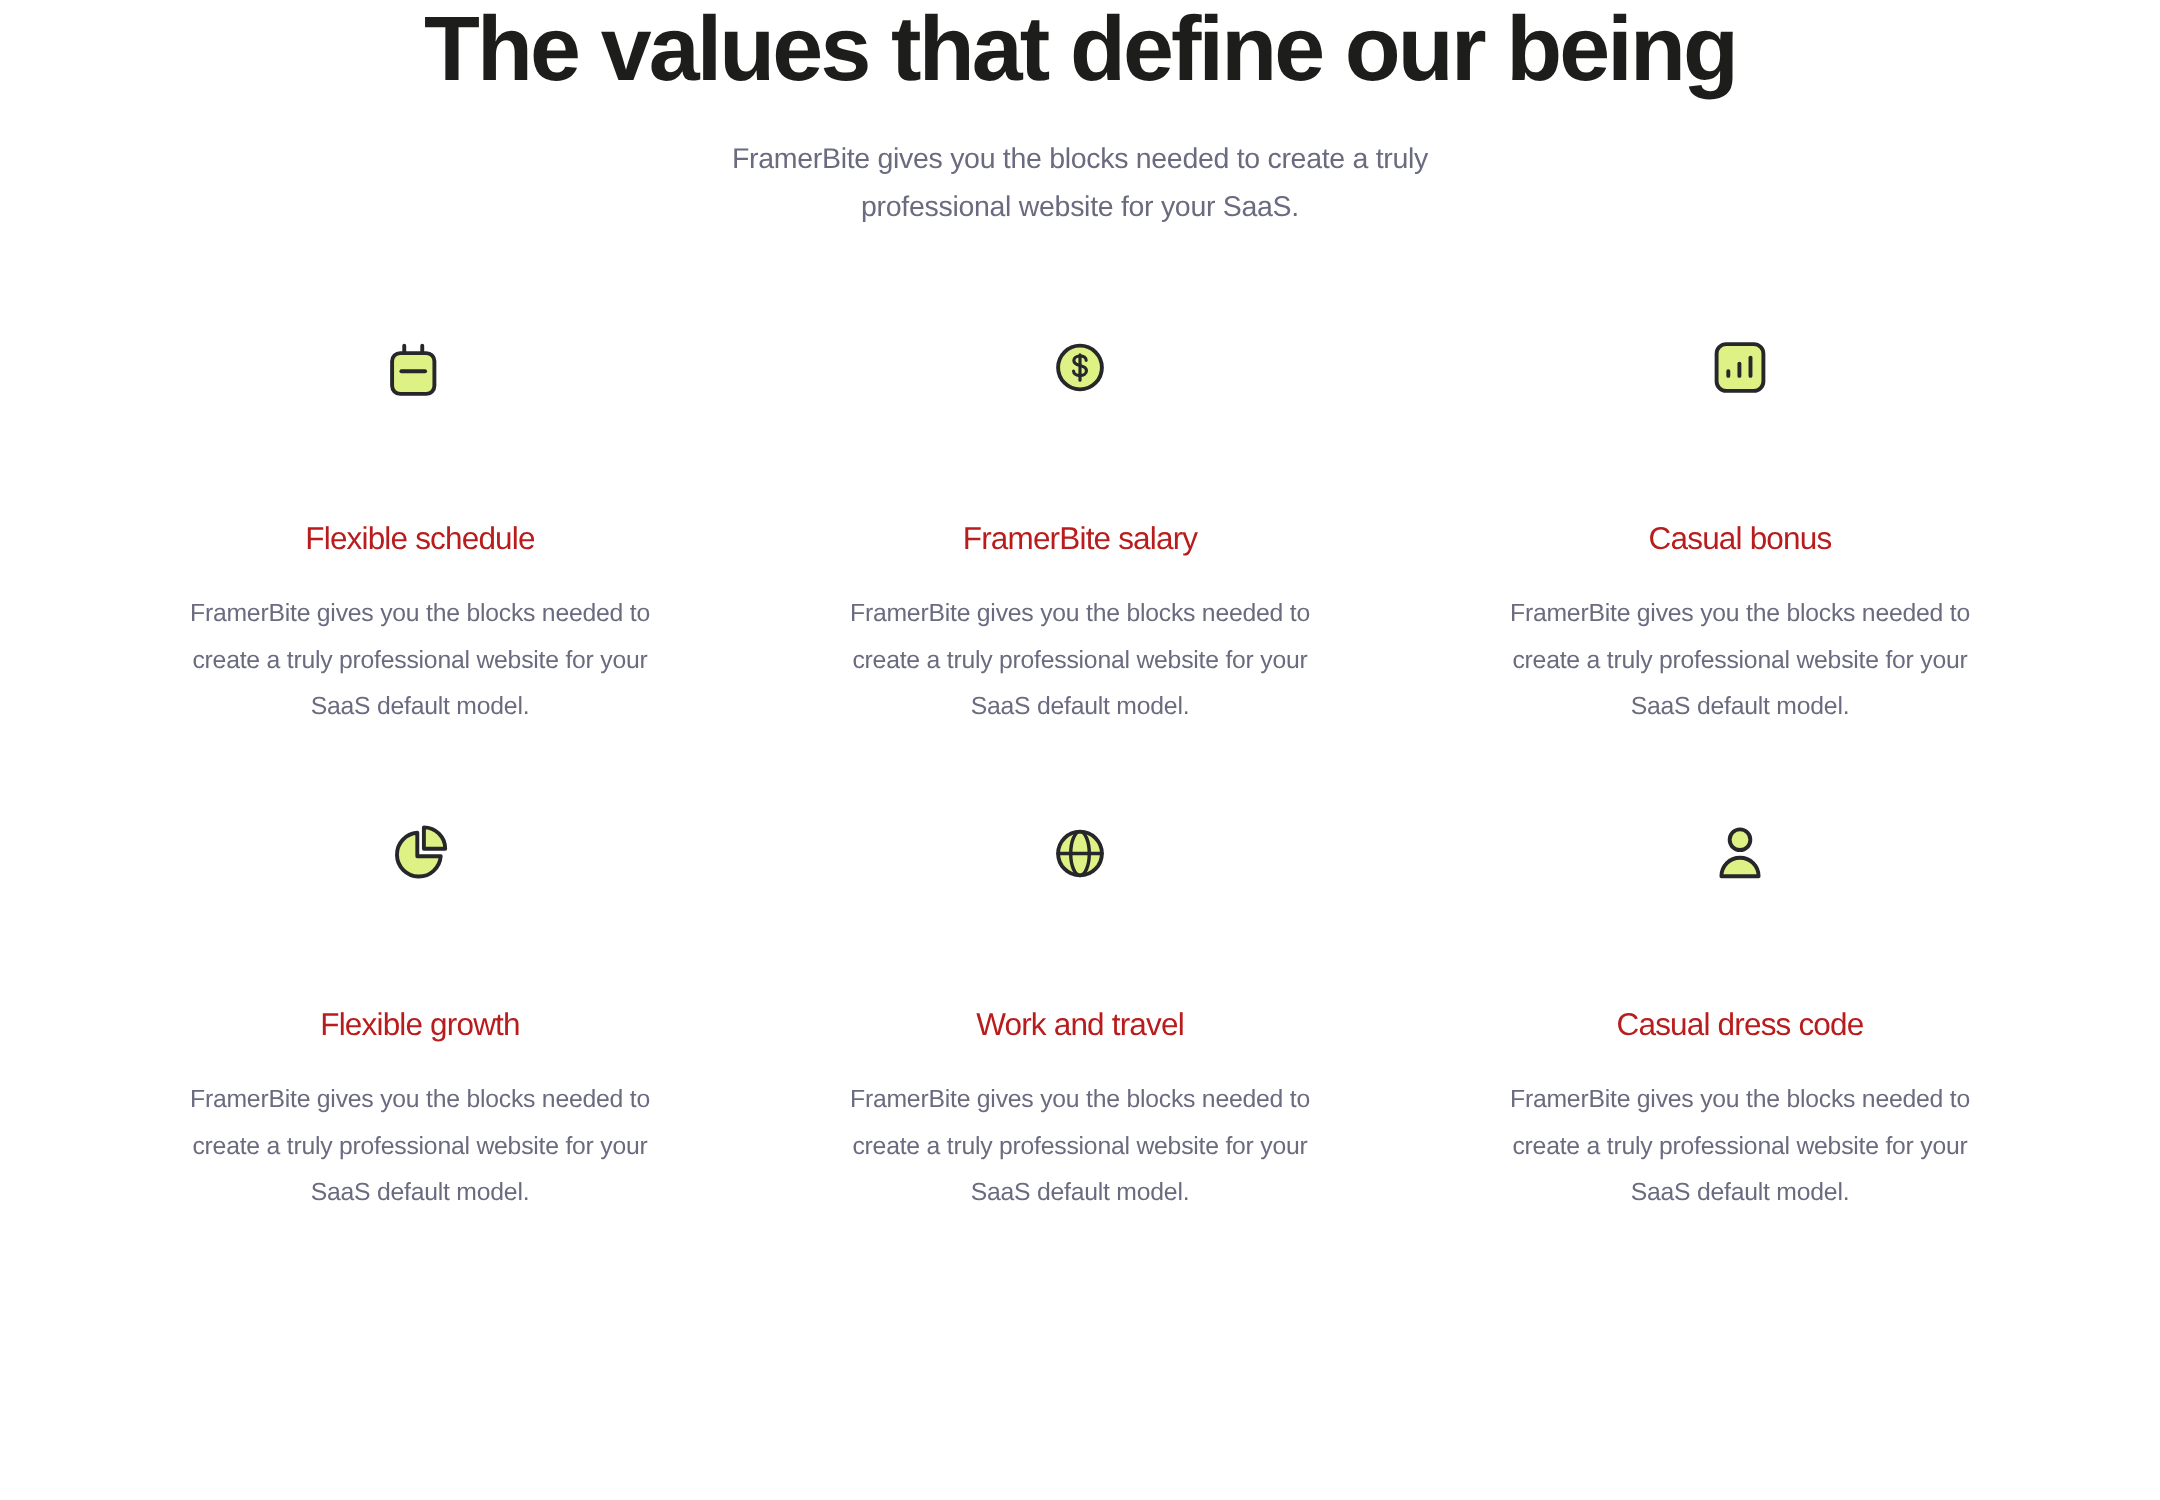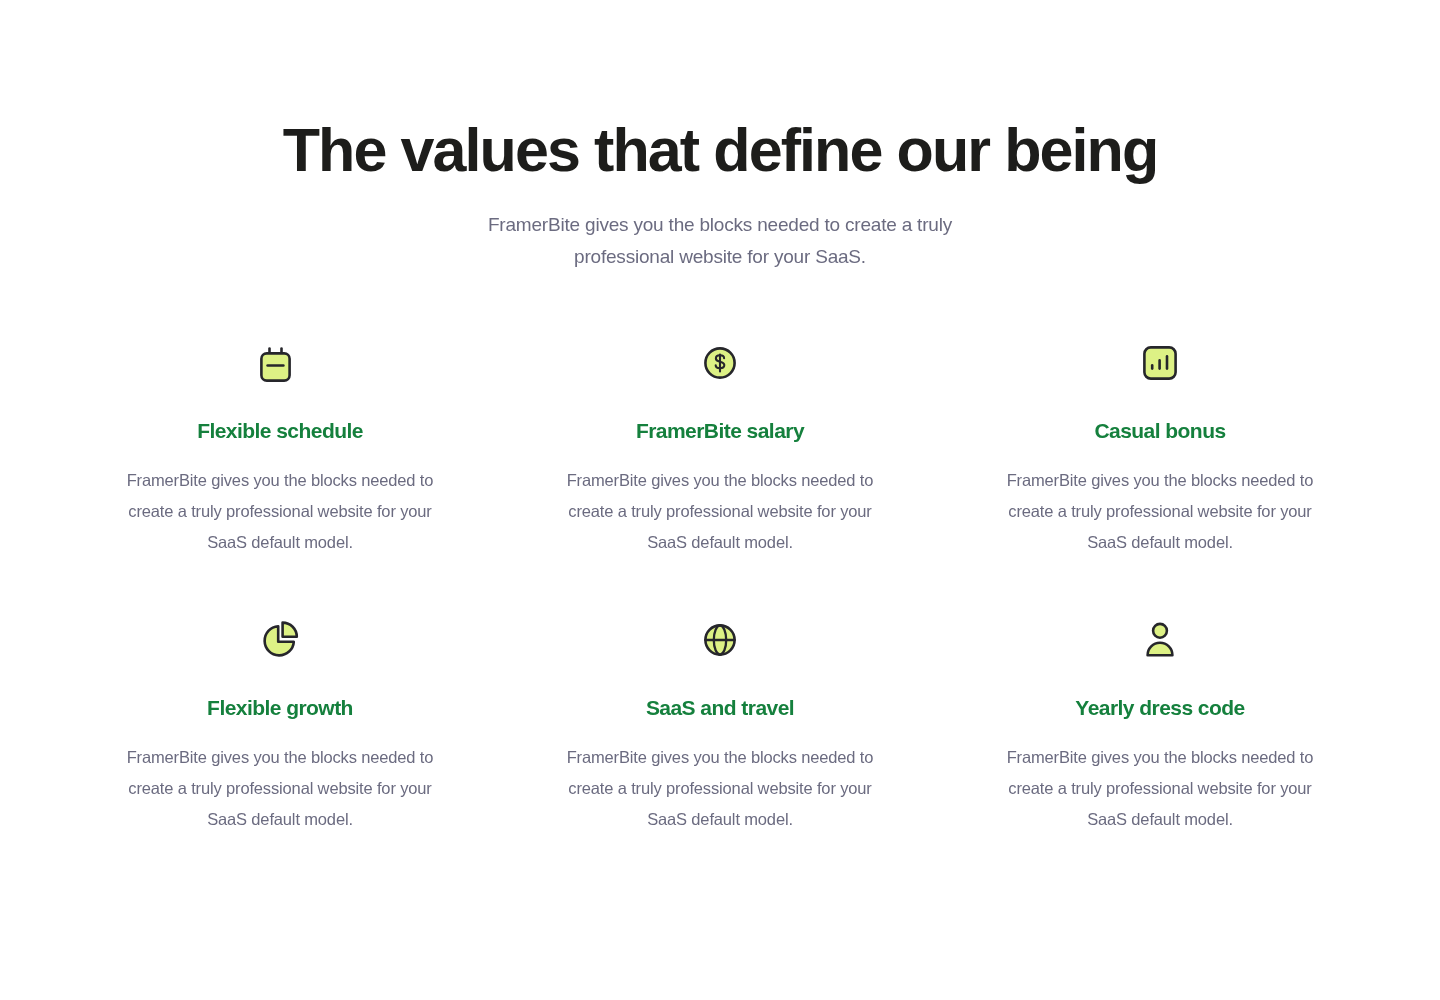--- a/index.html
+++ b/index.html
@@ -23,21 +23,20 @@
     position: relative;
     background: #FFFFFF;
     display: flex;
     flex-direction: column;
     align-items: center;
   }
 
   
   .header {
     width: 100%;
-    padding-top: 118px;
     display: flex;
     flex-direction: column;
     align-items: center;
   }
 
   .page-title {
     font-size: 61px;
     line-height: 1.06;
     font-weight: 700;
     letter-spacing: -1.9px;
@@ -82,24 +81,25 @@
     align-items: center;
     justify-content: center;
     margin-bottom: 30px;
   }
 
   .icon-wrap svg { display: block; }
 
   .card-title {
     font-size: 21px;
     line-height: 28px;
-    font-weight: 700;
+    font-weight: 400;
     letter-spacing: -0.55px;
-    color: #15803d;
+    color: #b91c1c;
     margin-bottom: 20px;
+    margin-top: 47px;
   }
 
   .card-body {
     width: 340px;
     font-size: 16.5px;
     line-height: 31px;
     font-weight: 400;
     letter-spacing: -0.15px;
     color: #6B6B80;
   }
@@ -167,29 +167,29 @@
     </div>
 
     <div class="value-card">
       <div class="icon-wrap">
         <svg width="46" height="46" viewBox="0 0 46 46" fill="none">
           <circle cx="23" cy="23" r="14.6" fill="#DDF185" stroke="#26262B" stroke-width="2.6"></circle>
           <path d="M8.4 23h29.2" stroke="#26262B" stroke-width="2.3" stroke-linecap="round"></path>
           <ellipse cx="23" cy="23" rx="6.2" ry="14.6" stroke="#26262B" stroke-width="2.3"></ellipse>
         </svg>
       </div>
-      <div class="card-title">SaaS and travel</div>
+      <div class="card-title">Work and travel</div>
       <div class="card-body">FramerBite gives you the blocks needed to create a truly professional website for your SaaS default model.</div>
     </div>
 
     <div class="value-card">
       <div class="icon-wrap">
         <svg width="46" height="46" viewBox="0 0 46 46" fill="none">
           <circle cx="23" cy="13.8" r="6.9" fill="#DDF185" stroke="#26262B" stroke-width="2.6"></circle>
           <path d="M10.6 38.2c0-6.9 5.5-12.4 12.4-12.4s12.4 5.5 12.4 12.4H10.6Z" fill="#DDF185" stroke="#26262B" stroke-width="2.6" stroke-linejoin="round"></path>
         </svg>
       </div>
-      <div class="card-title">Yearly dress code</div>
+      <div class="card-title">Casual dress code</div>
       <div class="card-body">FramerBite gives you the blocks needed to create a truly professional website for your SaaS default model.</div>
     </div>
 
   </div>
 </div>
 
 </body></html>

